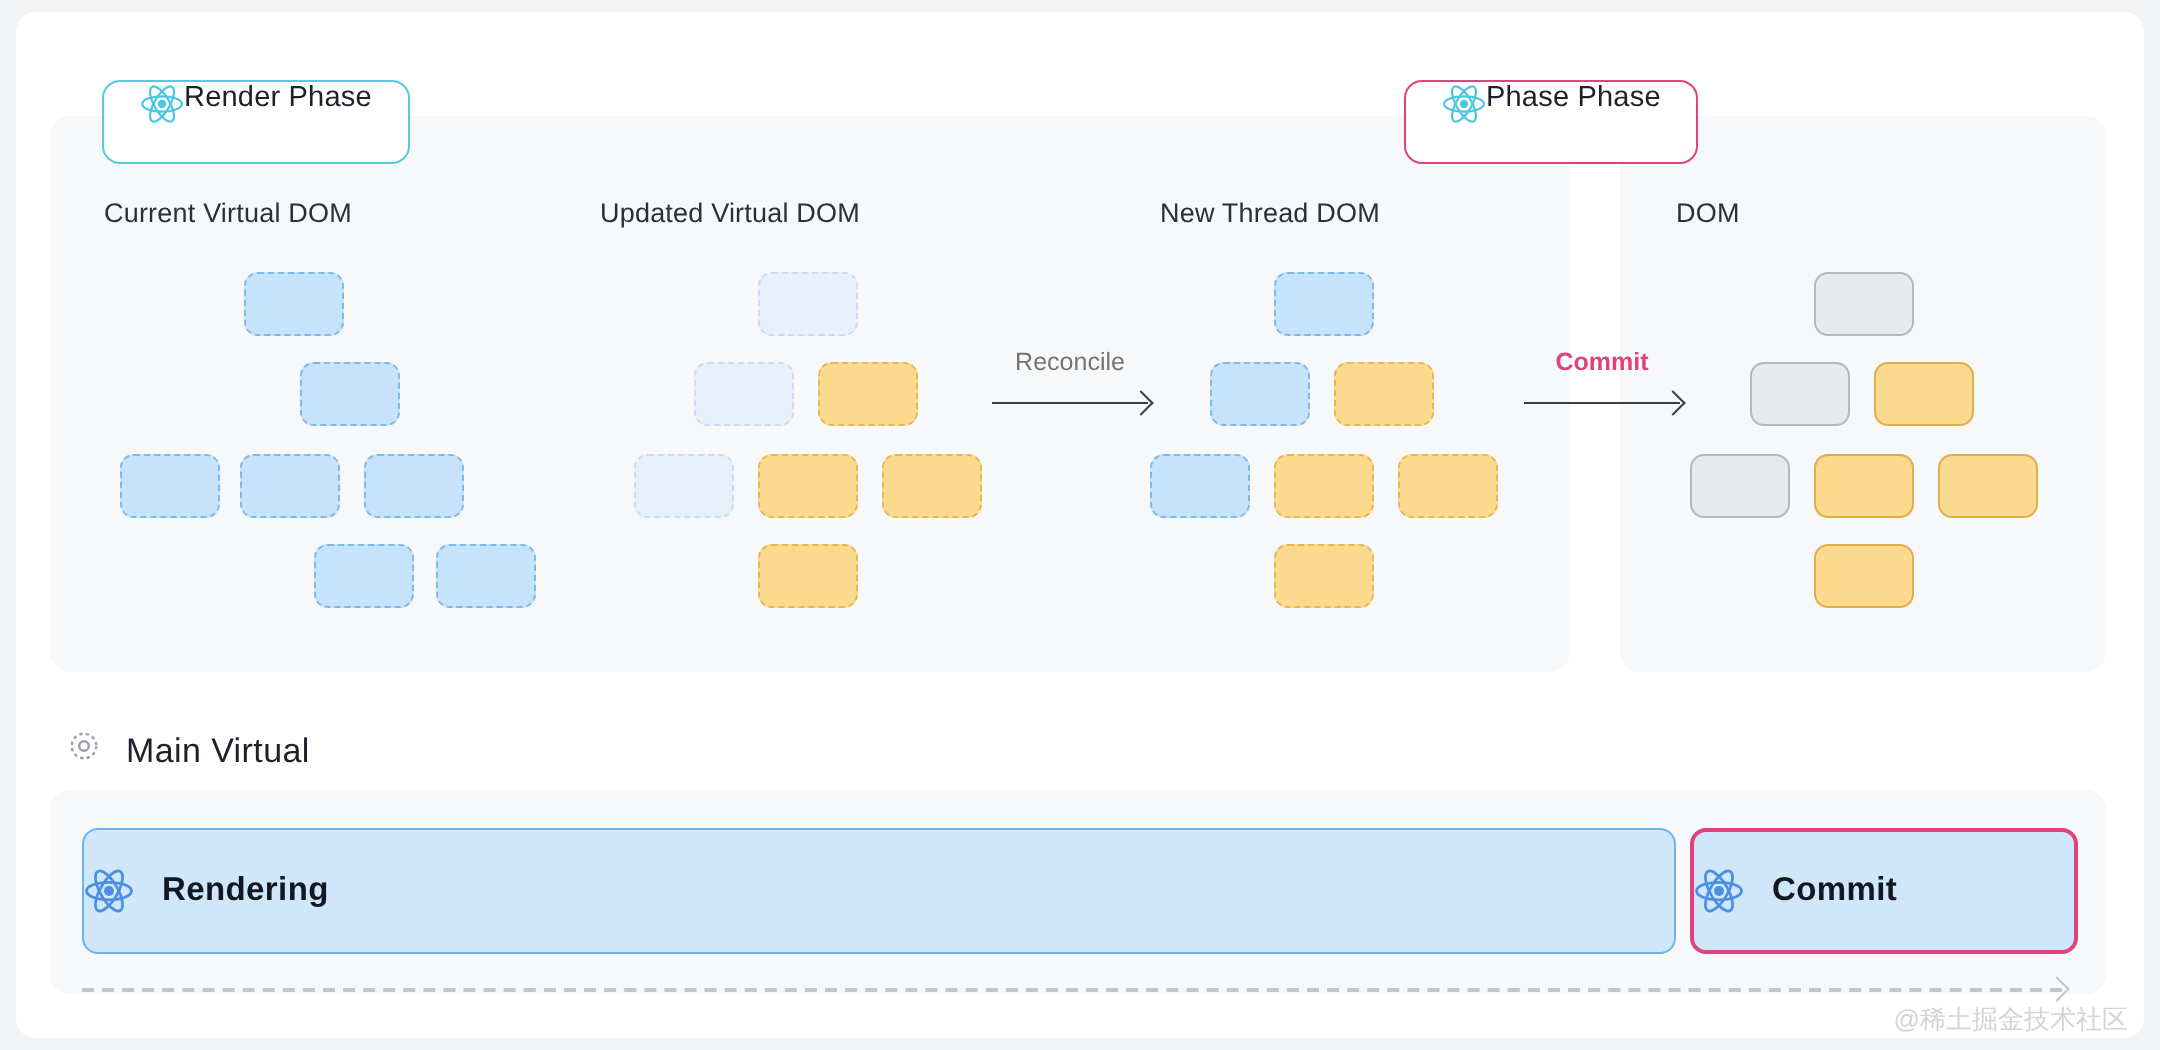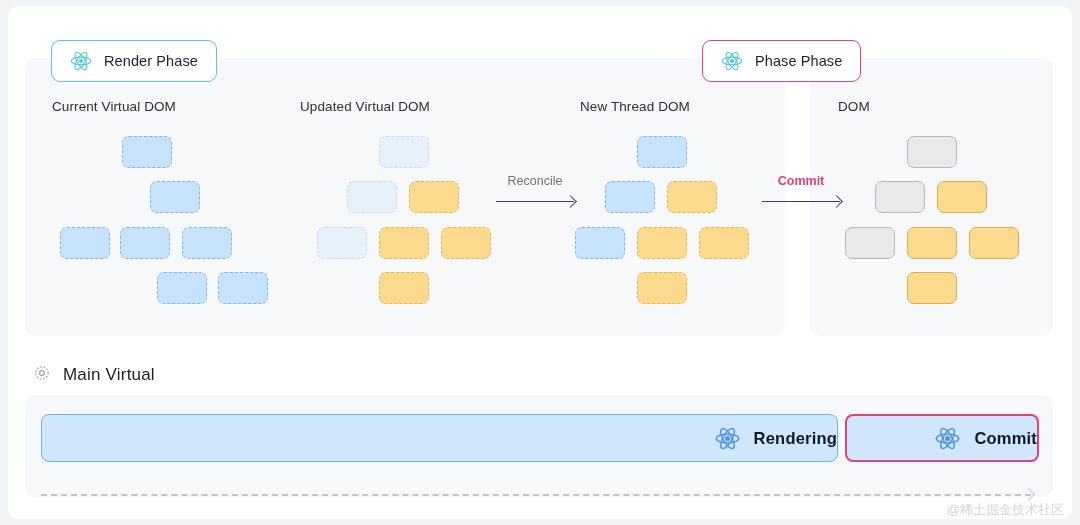--- a/index.html
+++ b/index.html
@@ -15,22 +15,22 @@
     position: absolute;
     left: 8px; top: 6px;
     width: 1064px; height: 513px;
     background: #ffffff;
     border-radius: 10px;
   }
 
   
   .badge {
     position: absolute;
-    display: flex; align-items: center; gap: 12px;
-    height: 42px; padding: 12px 18px;
+    display: flex; 
+    height: 42px; padding: 0 18px;
     background: #ffffff;
     border-radius: 9px;
     z-index: 30;
   }
   .badge-render { left: 51px; top: 40px; border: 1.6px solid #57c9e0; }
   .badge-commit { left: 702px; top: 40px; border: 1.6px solid #e0427a; }
   .badge-label {
     font-size: 14.5px; color: #1d2129; font-weight: 400;
     white-space: nowrap; letter-spacing: .1px;
   }
@@ -97,24 +97,24 @@
     font-size: 17px; color: #1d2129; font-weight: 500; letter-spacing: .2px;
   }
 
   .thread-panel {
     position: absolute; left: 25px; top: 395px;
     width: 1028px; height: 102px;
     background: #f7f8fa; border-radius: 10px;
   }
   .bar {
     position: absolute;
-    display: flex; align-items: center; justify-content: flex-end; gap: 14px;
+    display: flex; align-items: center; justify-content: flex-start; gap: 14px;
     background: #cfe6fb;
     border-radius: 8px;
-    height: 48px;
+    height: 63px;
   }
   .bar-rendering { left: 41px; top: 414px; width: 797px; border: 1.6px solid #6cb3e8; }
   .bar-commit    { left: 845px; top: 414px; width: 194px; border: 2px solid #e0427a; }
   .bar-label {
     font-size: 16.5px; color: #121821; font-weight: 600; letter-spacing: .2px;
   }
 
   
   .timeline {
     position: absolute; left: 41px; top: 489px; width: 990px; height: 12px;

